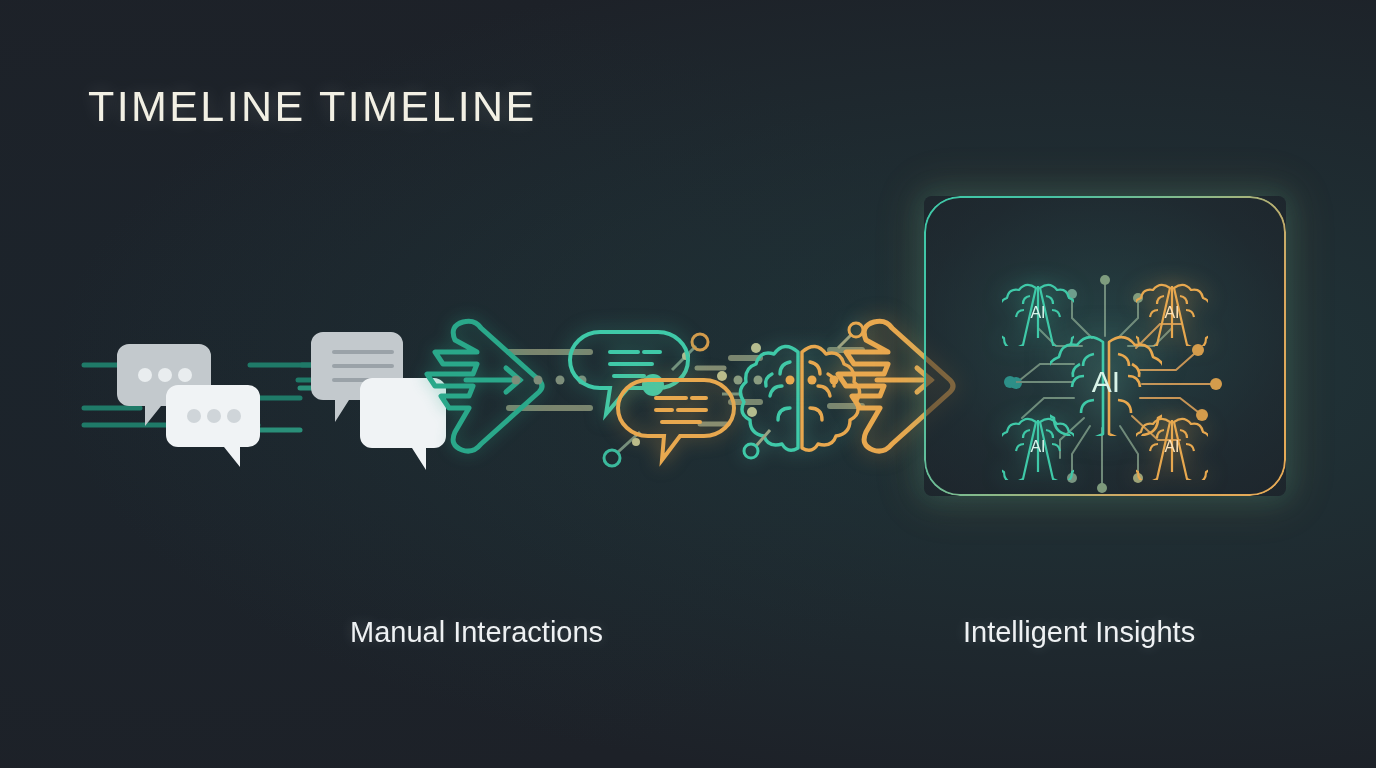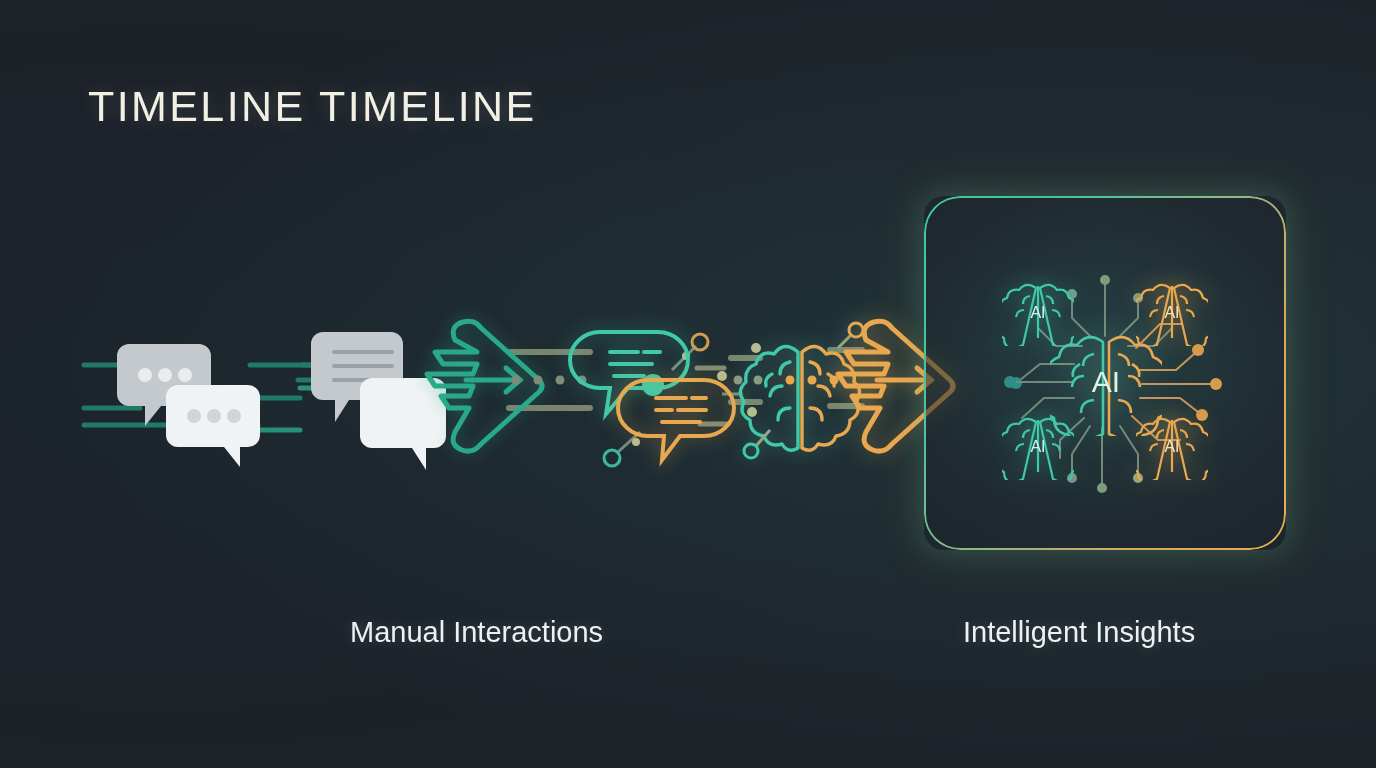--- a/index.html
+++ b/index.html
@@ -43,22 +43,22 @@
   .caption.right{left:963px;top:616px;}
 
   
   .stage{position:absolute;left:0;top:180px;width:1376px;height:400px;}
 
   .layer{position:absolute;left:0;top:0;width:1376px;height:400px;}
 
   
   .panel{
     position:absolute;left:924px;top:16px;
-    width:362px;height:354px;
-    border-radius:20px;
+    width:362px;height:300px;
+    border-radius:8px;
     background:
       radial-gradient(85% 80% at 50% 45%, rgba(46,86,86,.38) 0%, rgba(31,39,46,.55) 60%, rgba(28,33,40,.75) 100%);
     box-shadow:
       0 0 26px 4px rgba(63,201,168,.16),
       0 0 46px 10px rgba(224,168,85,.10);
   }
   .panel-border{
     position:absolute;inset:0;border-radius:36px;
     padding:2px;
     background:linear-gradient(125deg,#3fc9a8 0%,#46c2a4 22%,#8ab98a 48%,#d9a85f 74%,#e8ab55 100%);

